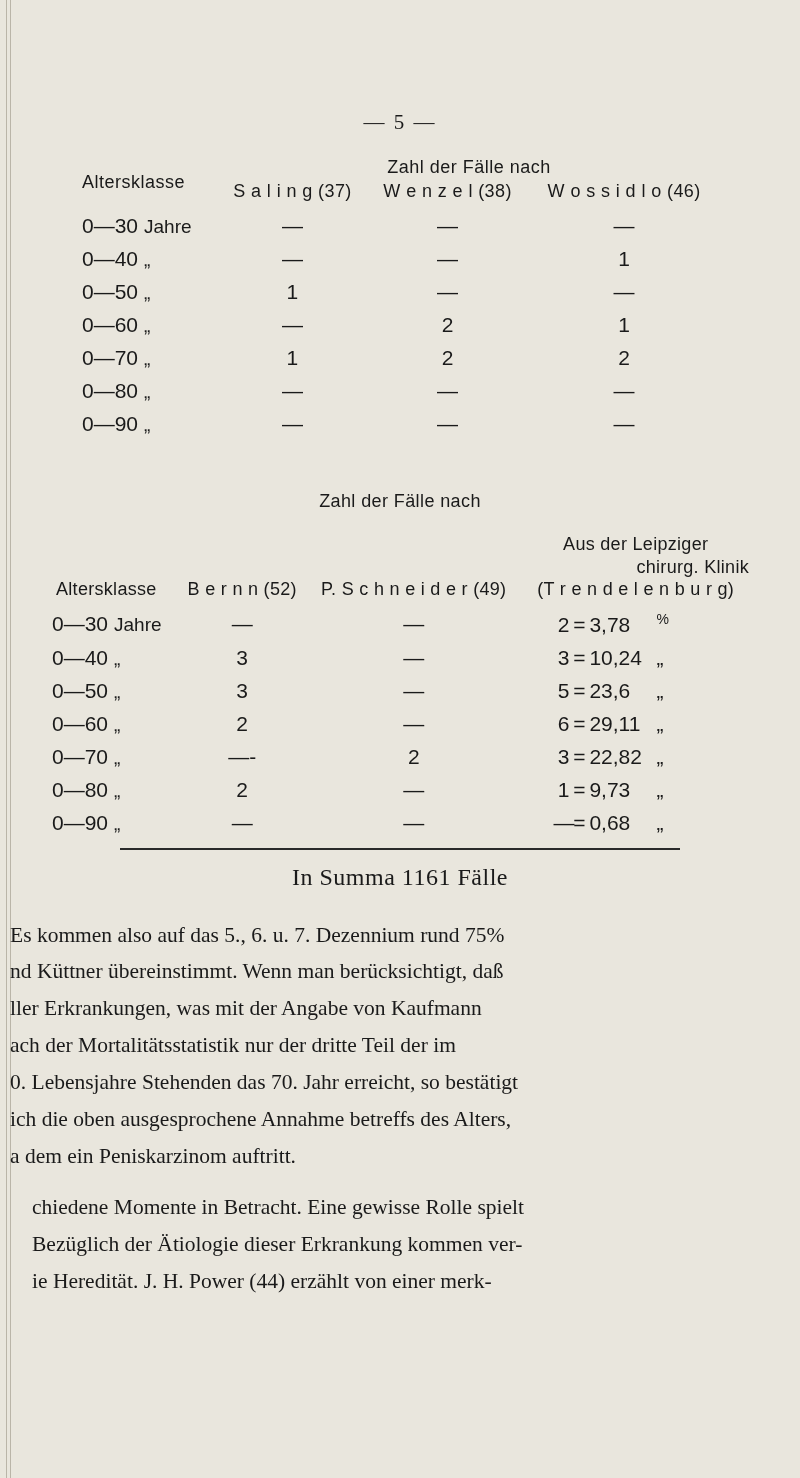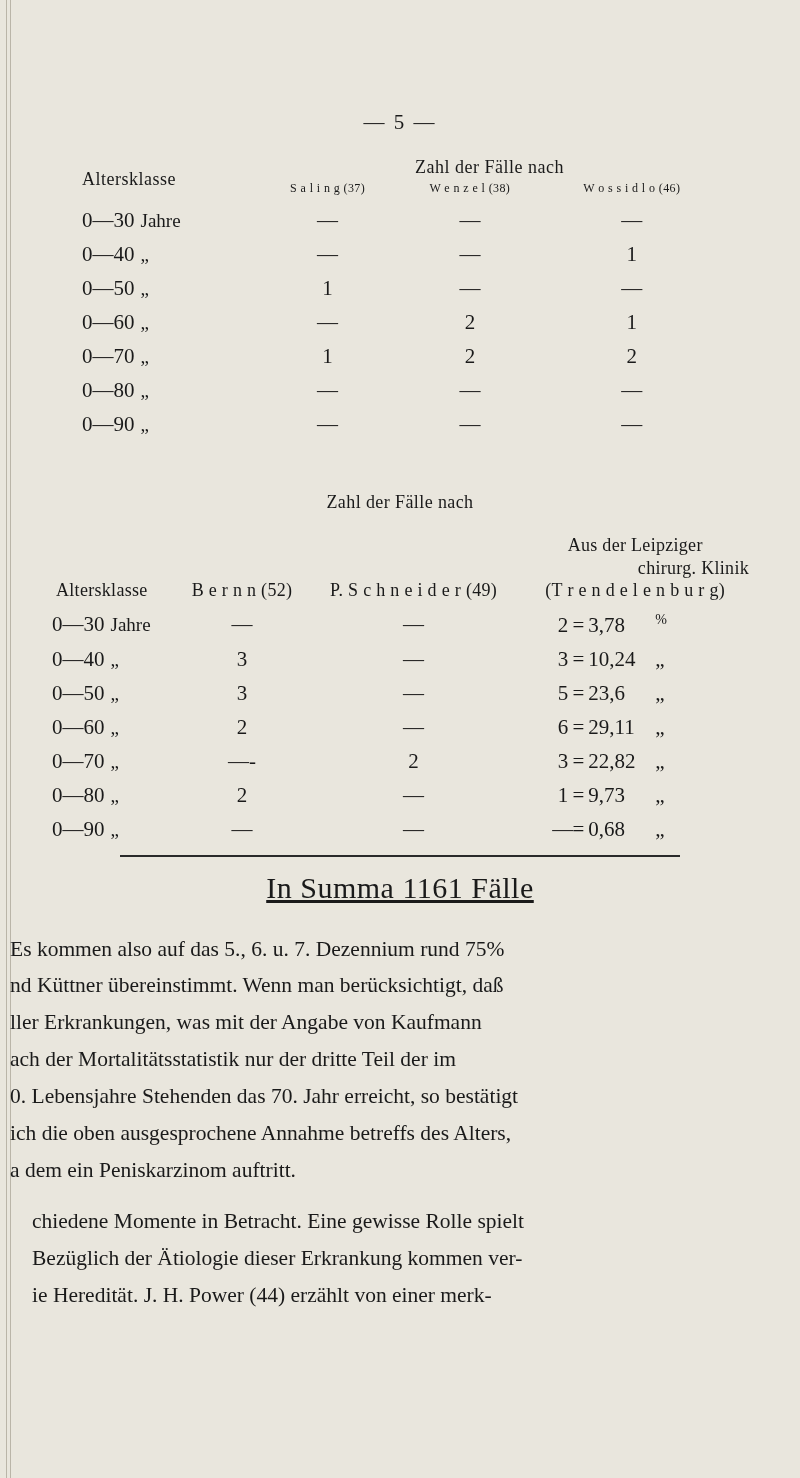--- a/index.html
+++ b/index.html
@@ -45,37 +45,37 @@
     font-size: 21px;
     letter-spacing: 2px;
     margin-top: 110px;
     font-family: "Liberation Serif", serif;
   }
 
   
   table.agetable {
     border-collapse: collapse;
     margin: 8px auto;
-    font-family: Liberation Serif, serif;
+    font-family: Liberation Sans, sans-serif;
   }
 
   
   #table1 {
     width: 640px;
     margin-top: 18px;
   }
   #table1 .hdr-span {
     text-align: center;
     font-size: 18px;
     padding-bottom: 2px;
     letter-spacing: 0.5px;
   }
   #table1 th {
     font-weight: normal;
-    font-size: 12px;
+    font-size: 18px;
     text-align: center;
     padding-bottom: 8px;
     letter-spacing: 0.4px;
   }
   #table1 td {
     font-size: 21px;
     text-align: center;
     padding: 4px 0 5px 0;
   }
   #table1 td.c0 {
@@ -151,24 +151,23 @@
     margin-left: 5px;
   }
   .rule {
     width: 560px;
     height: 2px;
     background: #2a2a2a;
     margin: 6px auto 0 auto;
   }
   .summa {
     text-align: center;
-    font-size: 30px;
+    font-size: 24px;
     margin-top: 14px;
     letter-spacing: 0.5px;
-    text-decoration: underline;
   }
 
   
   .para {
     margin: 26px 0 0 0;
     padding: 0 64px 0 10px;
     font-size: 21.5px;
     line-height: 1.72;
     text-align: justify;
     text-justify: inter-word;

